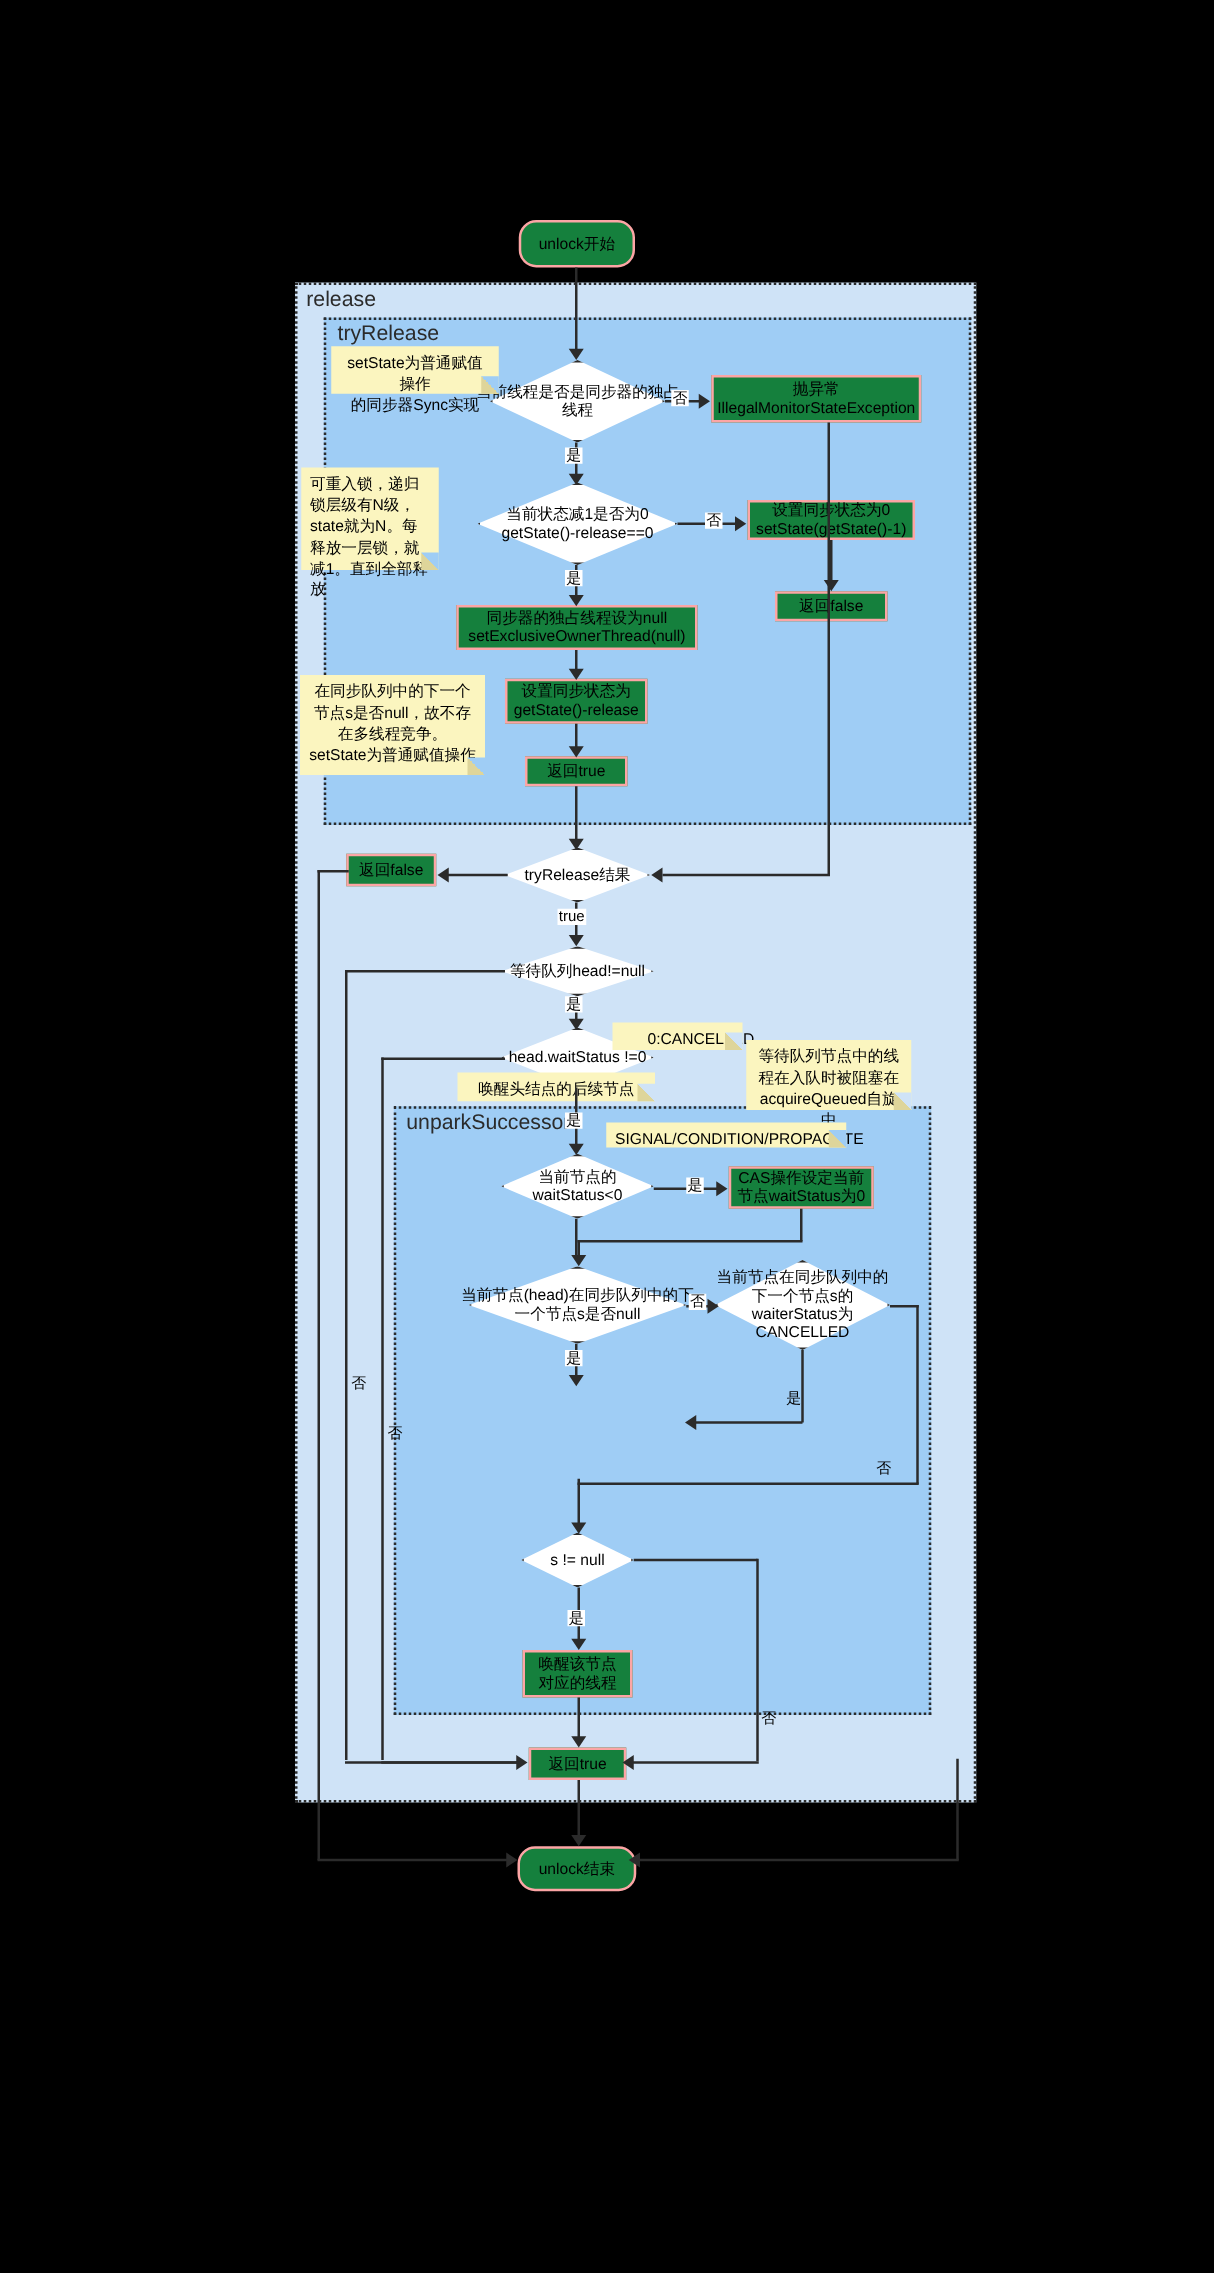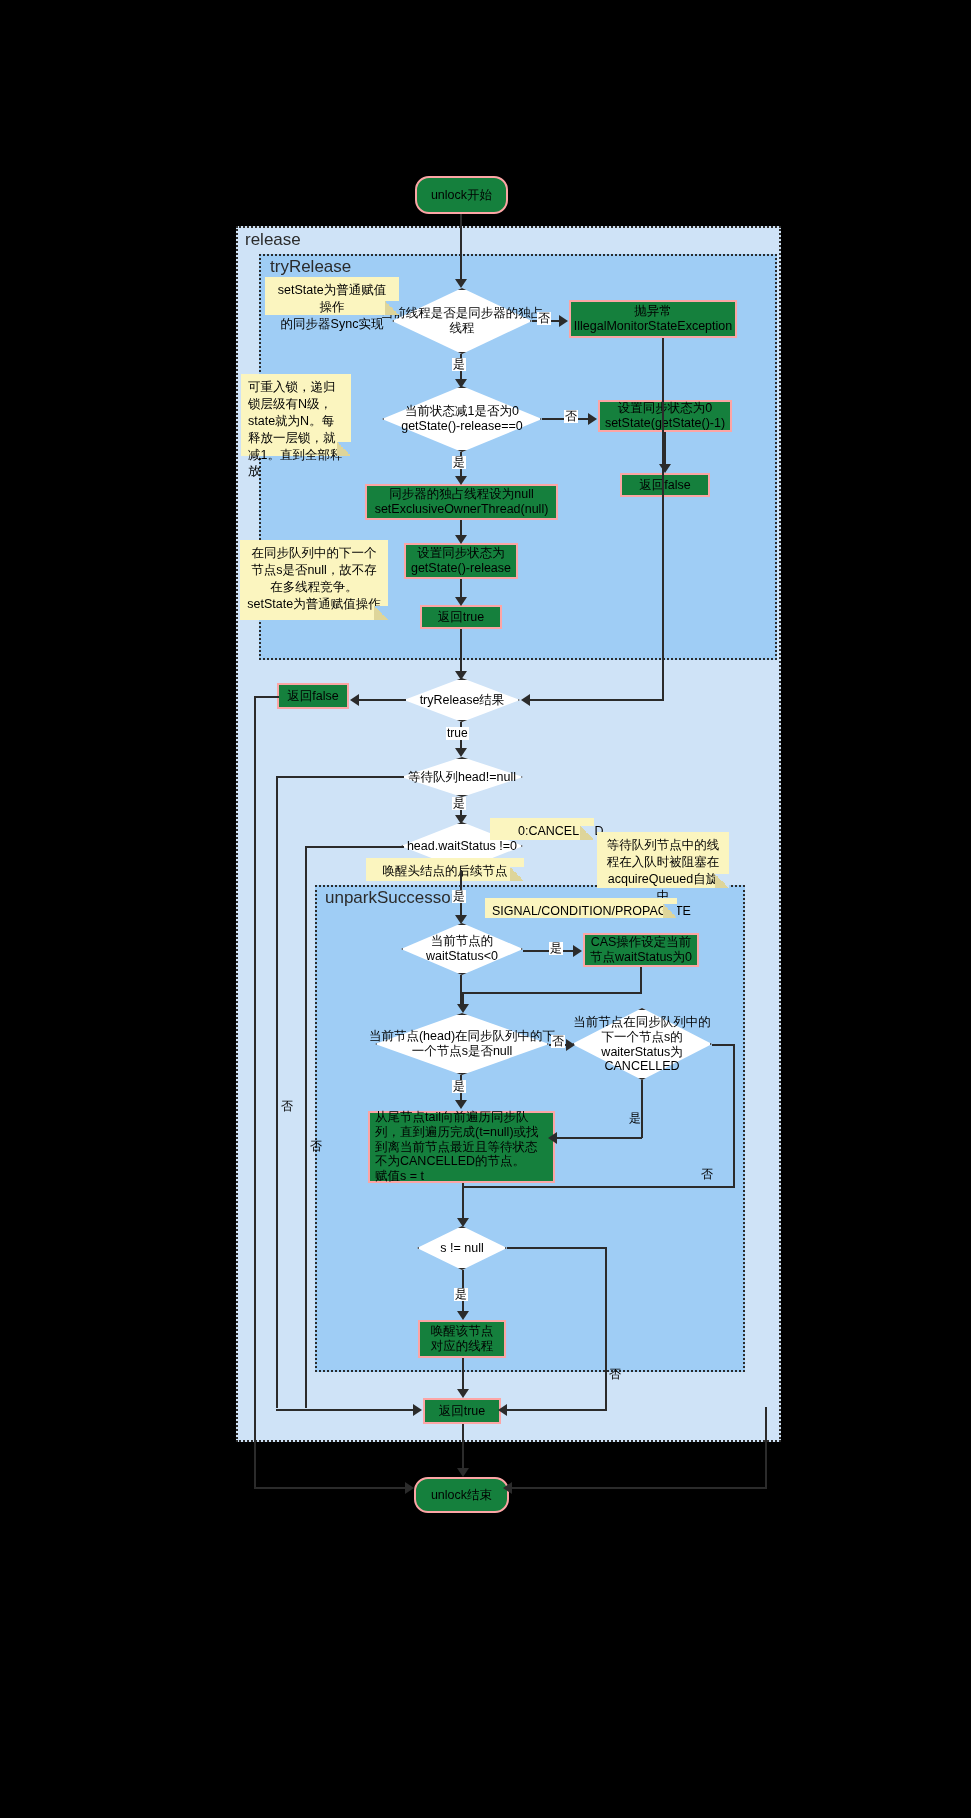--- a/index.html
+++ b/index.html
@@ -120,22 +120,20 @@
   <div class="dia" style="left:572px;top:1008px;width:140px;height:72px;">
     <div class="shape"></div>
     <div class="txt" style="left:-4px;right:-4px;">当前节点在同步队列中的下一个节点s的waiterStatus为CANCELLED</div>
   </div>
 
   <div class="dia" style="left:375px;top:1013px;width:174px;height:62px;">
     <div class="shape"></div>
     <div class="txt">当前节点(head)在同步队列中的下一个节点s是否null</div>
   </div>
 
-  <div class="node" style="left:368px;top:1111px;width:187px;height:72px;white-space:pre-line;text-align:left;justify-content:flex-start;padding:3px 5px;">从尾节点tail向前遍历同步队列，直到遍历完成(t=null)或找到离当前节点最近且等待状态不为CANCELLED的节点。
-赋值s = t</div>
 
   <div class="dia" style="left:417px;top:1226px;width:90px;height:44px;">
     <div class="shape"></div>
     <div class="txt">s != null</div>
   </div>
 
   <div class="node" style="left:418px;top:1320px;width:88px;height:38px;white-space:pre-line;">唤醒该节点
 对应的线程</div>
 
   <div class="node" style="left:423px;top:1398px;width:78px;height:26px;">返回true</div>

